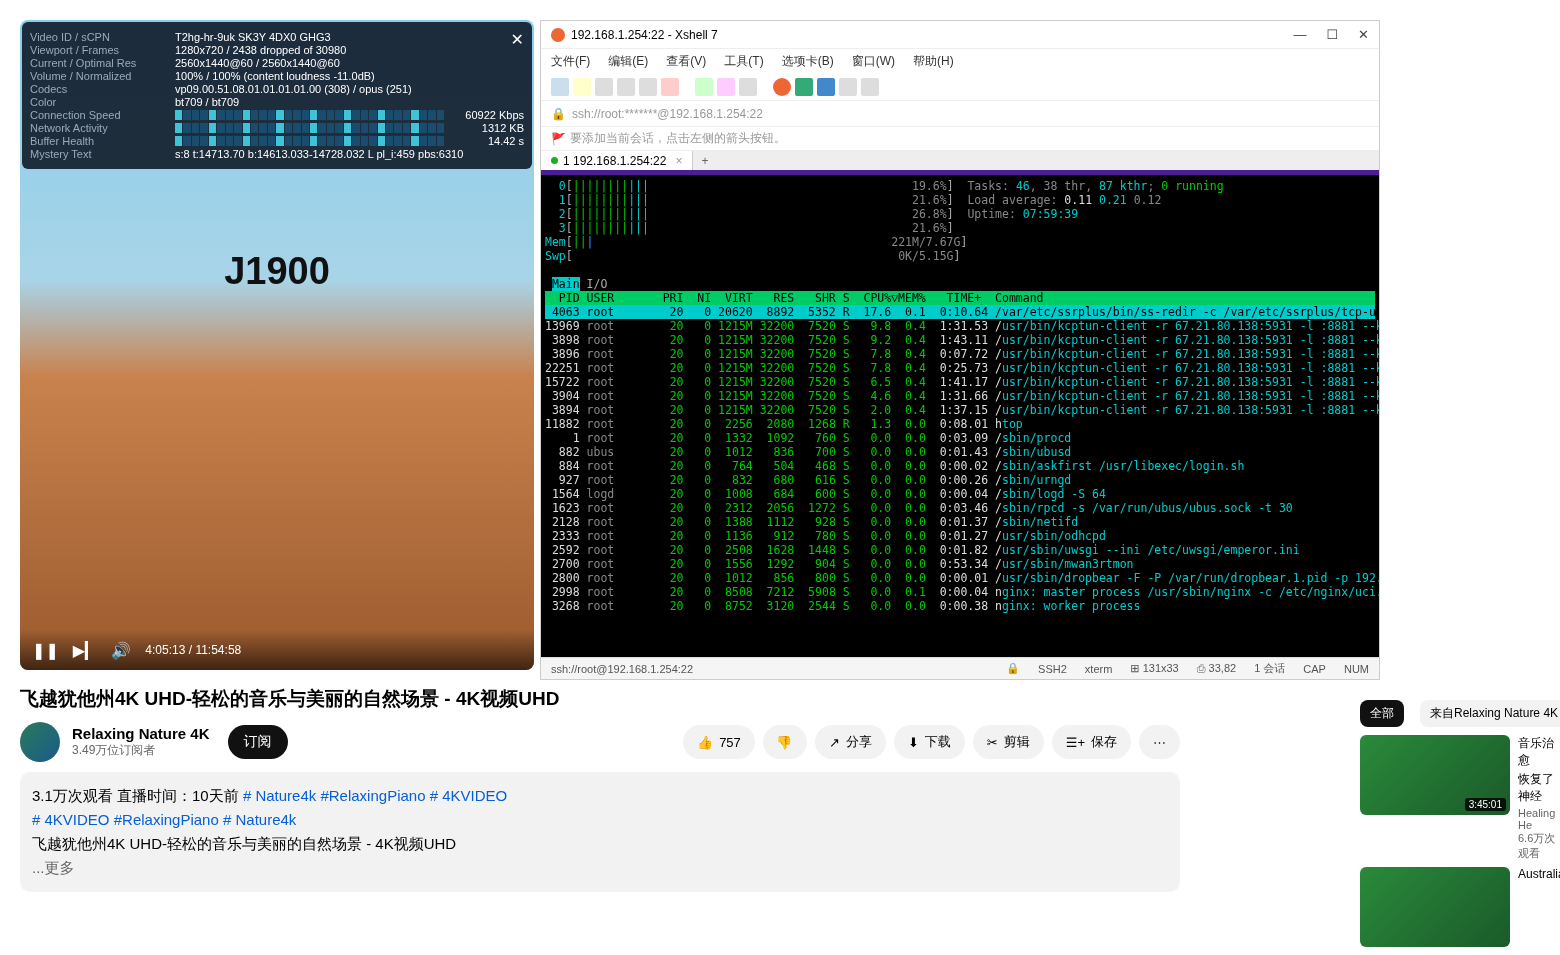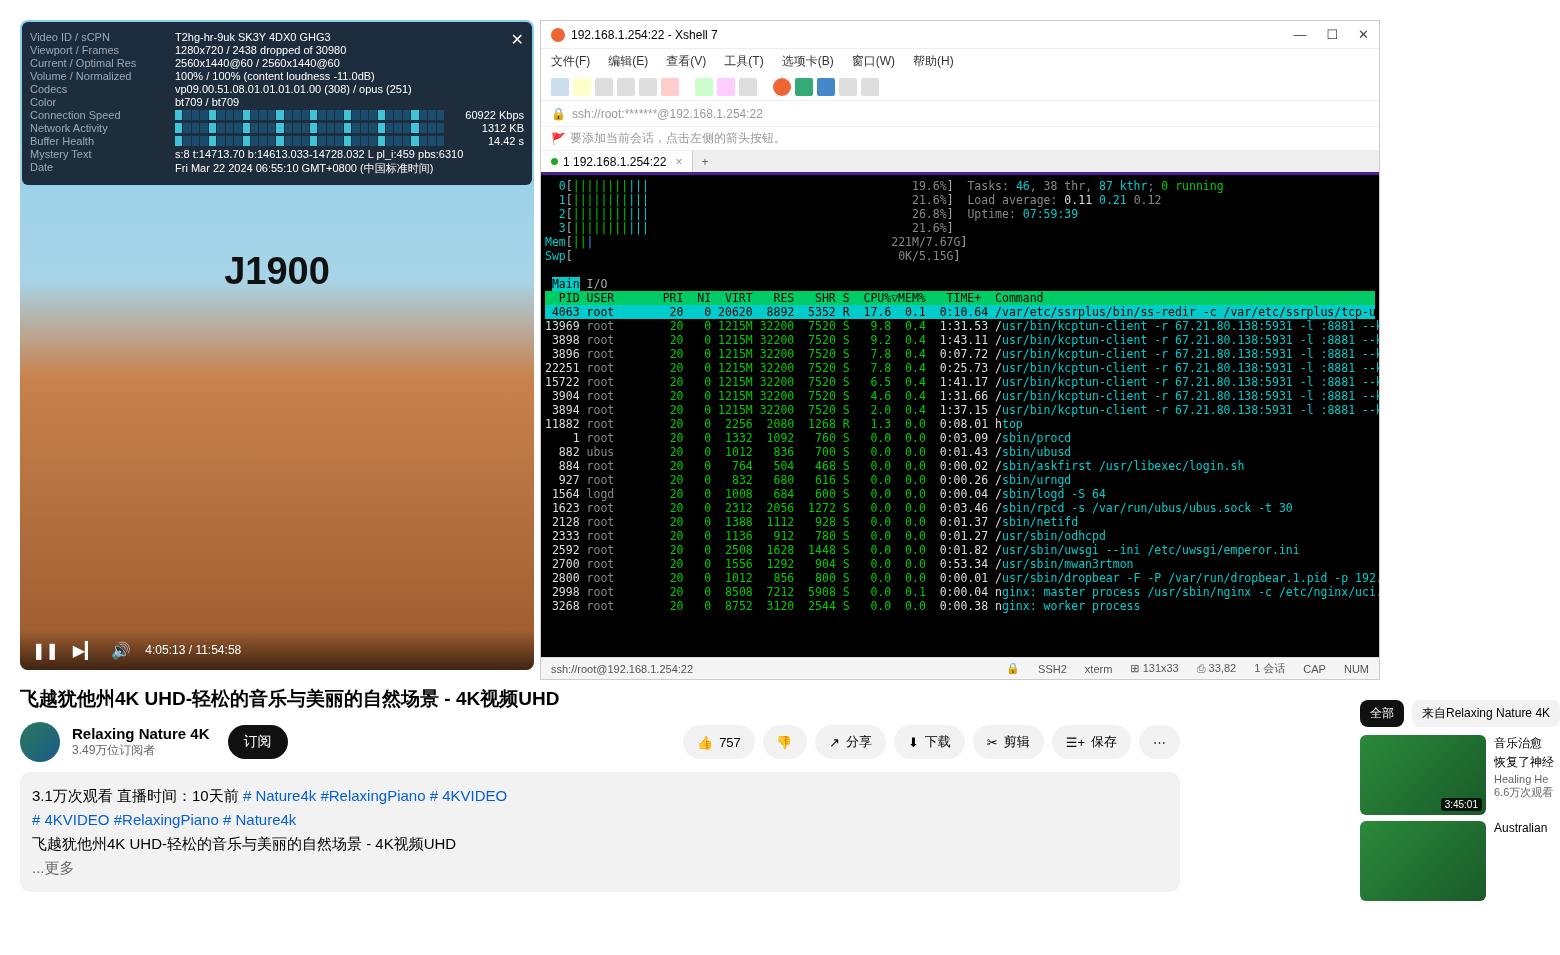--- a/index.html
+++ b/index.html
@@ -25,43 +25,43 @@
 .channel-name{font-weight:600;font-size:15px}
 .sub-count{font-size:12px;color:#666}
 .subscribe-btn{background:#111;color:#fff;padding:8px 16px;border-radius:18px;font-size:14px;margin-left:6px;cursor:pointer}
 .action-btns{display:flex;gap:8px;margin-left:auto}
 .act{display:flex;align-items:center;gap:6px;background:#f2f2f2;padding:8px 14px;border-radius:18px;font-size:13px;cursor:pointer}
 .desc-box{background:#f2f2f2;border-radius:10px;padding:12px;font-size:15px;line-height:1.6}
 .hashtag{color:#065fd4}
 .more-link{color:#666;cursor:pointer}
 
 .recs{position:absolute;right:0;top:700px;width:200px}
-.rec-chips{display:flex;gap:8px;margin-bottom:8px}
+.rec-chips{display:flex;gap:16px;margin-bottom:8px}
 .chip{background:#f2f2f2;padding:5px 10px;border-radius:8px;font-size:12px;cursor:pointer;white-space:nowrap}
 .chip.active{background:#111;color:#fff}
 .rec-item{display:flex;gap:8px;margin-bottom:6px}
-.thumb{width:126px;height:80px;background:linear-gradient(135deg,#2a8a3a,#1a5a2a);border-radius:6px;position:relative;flex-shrink:0}
+.thumb{width:150px;height:80px;background:linear-gradient(135deg,#2a8a3a,#1a5a2a);border-radius:6px;position:relative;flex-shrink:0}
 .thumb .dur{position:absolute;right:4px;bottom:4px;background:rgba(0,0,0,0.8);color:#fff;font-size:10px;padding:1px 4px;border-radius:3px}
 .rec-text{font-size:12px;overflow:hidden}
 .rec-title{font-weight:500;margin-bottom:2px}
 .rec-ch{color:#666;font-size:11px}
 
 .xshell{position:absolute;left:540px;top:20px;width:840px;height:660px;background:#fff;border:1px solid #ccc;display:flex;flex-direction:column;font-family:"Microsoft YaHei",sans-serif;font-size:12px}
 .xs-title{height:28px;display:flex;align-items:center;padding:0 10px;gap:6px;background:#fff;border-bottom:1px solid #eee}
 .xs-title-icon{width:14px;height:14px;background:#e63;border-radius:50%}
 .xs-win-btns{margin-left:auto;display:flex;gap:20px;font-size:13px;color:#444}
 .xs-menu{height:24px;display:flex;align-items:center;padding:0 10px;gap:18px;color:#333}
 .xs-menu span{cursor:pointer}
 .xs-toolbar{height:28px;display:flex;align-items:center;padding:0 10px;gap:4px;border-bottom:1px solid #eee}
 .tb-ic{width:18px;height:18px;background:#ddd;border-radius:2px}
 .xs-addr{height:26px;display:flex;align-items:center;padding:0 10px;gap:6px;color:#999;border-bottom:1px solid #eee}
 .lock-ic{color:#e6a800}
 .xs-hint{height:24px;display:flex;align-items:center;padding:0 10px;gap:4px;color:#999;border-bottom:1px solid #eee}
 .flag-ic{color:#e63}
-.xs-tabs{height:24px;display:flex;align-items:center;background:#eee;border-bottom:3px solid #4c1d95}
+.xs-tabs{height:24px;display:flex;align-items:center;background:#eee;border-bottom:5px solid #4c1d95}
 .xs-tab{display:flex;align-items:center;height:100%;padding:0 10px;background:#fff;border-right:1px solid #ccc;gap:5px}
 .xs-tab .dot{width:7px;height:7px;background:#2a2;border-radius:50%}
 .xs-tab .x{color:#999;margin-left:4px;cursor:pointer}
 .xs-tab-add{padding:0 8px;color:#666;cursor:pointer}
 .terminal{flex:1;background:#000;color:#aaa;font-family:"Consolas",monospace;font-size:11.5px;line-height:14px;padding:4px;overflow:hidden;white-space:pre}
 .c-cyan{color:#00cccc}.c-green{color:#00cc00}.c-grey{color:#888}.c-white{color:#ddd}.c-blue{color:#3399ff}
 .htop-tabs{display:inline-block}
 .htab{display:inline-block;padding:0 0}
 .htab.on{background:#00cccc;color:#000}
 .hdr{background:#00cc66;color:#000;display:block}
@@ -218,24 +218,20 @@
               <span class=""></span>
               <span class=""></span>
               <span class=""></span>
             </div>
           </div>
           <div style="width:80px;text-align:right">14.42 s</div>
         </div>
         <div class="stat-row">
           <div class="stat-label">Mystery Text</div>
           <div class="stat-val">s:8 t:14713.70 b:14613.033-14728.032 L pl_i:459 pbs:6310</div>
-        </div>
-        <div class="stat-row">
-          <div class="stat-label">Date</div>
-          <div class="stat-val">Fri Mar 22 2024 06:55:10 GMT+0800 (中国标准时间)</div>
         </div>
       </div>
   </div>
   <div class="video-label">J1900</div>
   <div class="video-controls">
     <span class="vc-btn">❚❚</span>
     <span class="vc-btn">▶▎</span>
     <span class="vc-btn">🔊</span>
     <span><span>4:05:13</span> / <span>11:54:58</span></span>
   </div>

